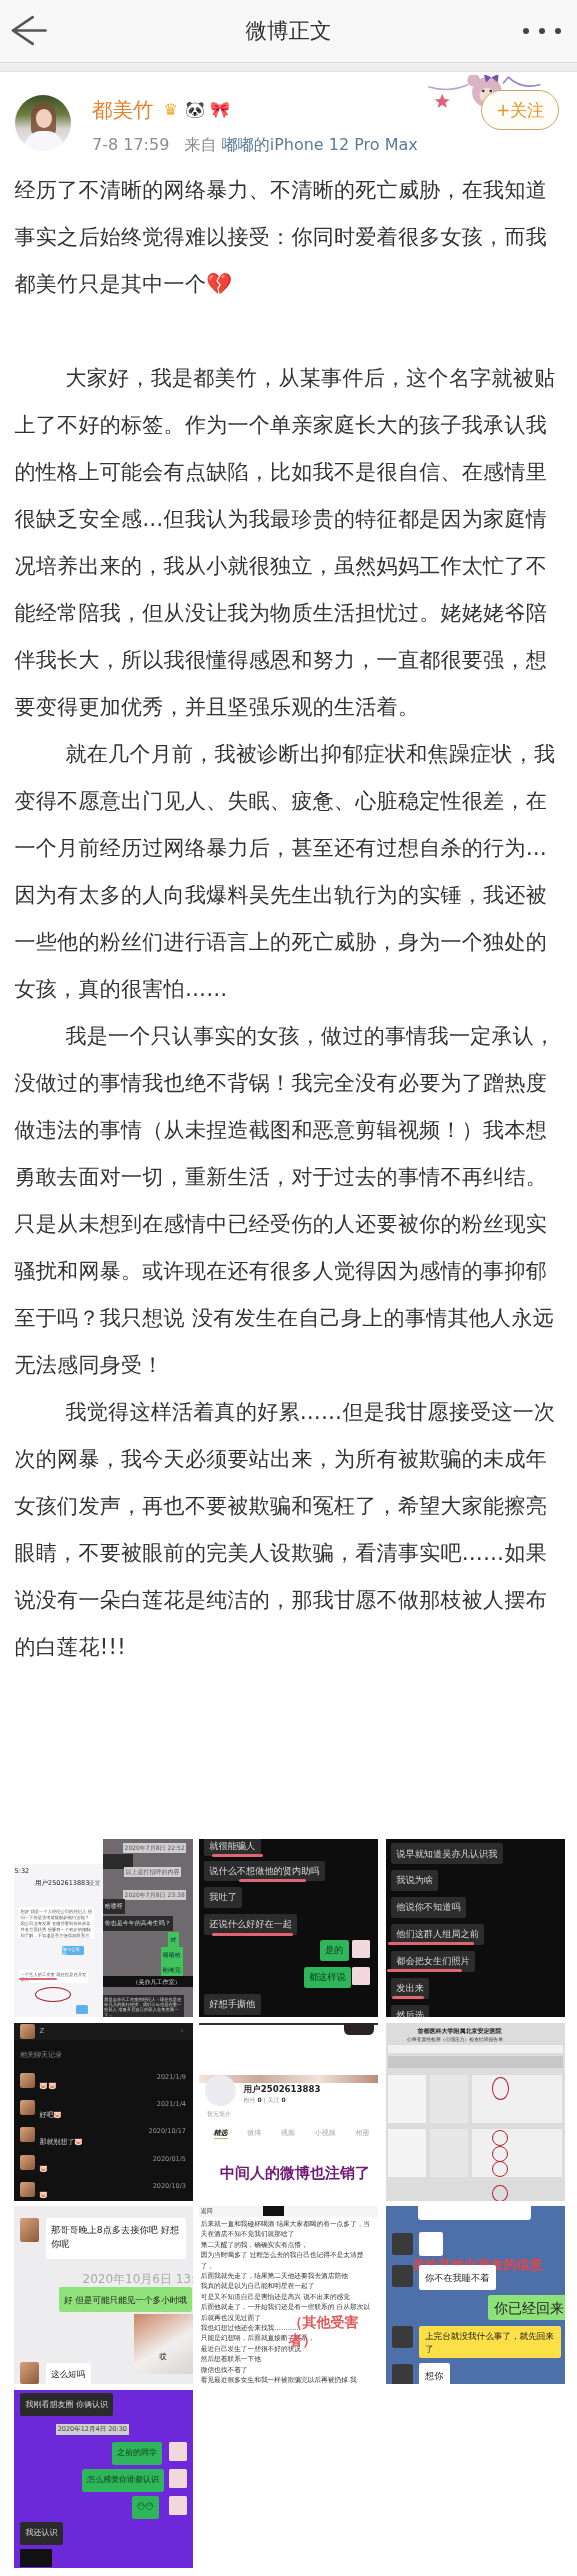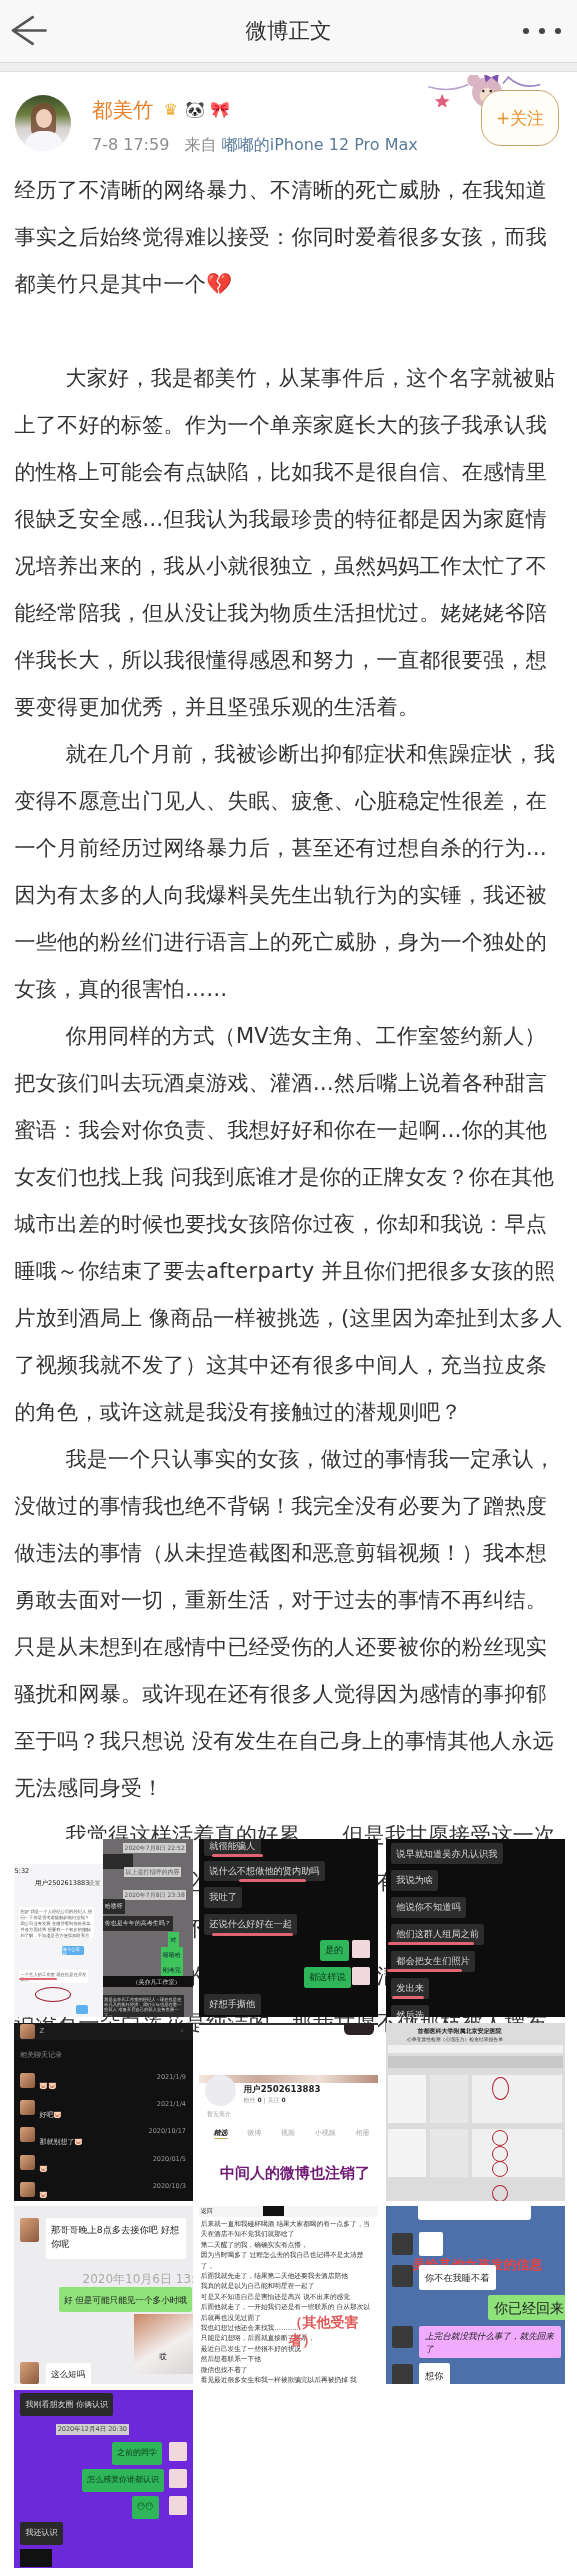--- a/index.html
+++ b/index.html
@@ -21,21 +21,21 @@
   .avatar .hair { position:absolute; left:16px; top:7.5px; width:25px; height:32px; border-radius: 13px 13px 5.4px 5.4px; background:#7a4e36; opacity:.85; }
   .avatar .face { position:absolute; left:20.5px; top:14px; width:16px; height:19.4px; border-radius:50%; background:#f0d0bd; }
   .avatar .shirt { position:absolute; left:9.7px; top:36px; width:38px; height:27px; border-radius: 16px 16px 0 0; background:#f6f6fb; }
   .name { position: absolute; left: 92px; top: 97px; font-size: 20.5px; line-height: 26px; color: #e8822a; display: flex; align-items: center; }
   .badges { display: flex; gap: 3.2px; margin-left: 6.5px; align-items: center; }
   .badge { width: 21.5px; height: 21.5px; display: inline-flex; align-items: center; justify-content: center; font-size: 16px; }
   .badge.crown { color: #f0a92a; }
   .meta { position: absolute; left: 92px; top: 134px; font-size: 16px; line-height: 21.5px; color: #8c8c8c; white-space: nowrap; }
   .meta .src { color: #5a7a9a; }
   .follow-deco { position: absolute; left: 428px; top: 75px; width: 118px; height: 32px; }
-  .follow-btn { position: absolute; left: 481px; top: 90px; width: 78px; height: 56px; border: 0.8px solid #c8a56b; border-radius: 20px; background: #fffdf8;
+  .follow-btn { position: absolute; left: 481px; top: 90px; width: 78px; height: 40px; border: 0.8px solid #c8a56b; border-radius: 20px; background: #fffdf8;
     display:flex; align-items:center; justify-content:center; font-size: 17px; color: #e8922a; cursor: pointer; }
 
   
   .content { position: absolute; left: 14.5px; top: 167px; width: 549px; font-size: 21px; line-height: 47px; color: #333; }
   .content p { white-space: normal; word-break: break-all; letter-spacing: 0.3px; }
   .content p.indent { text-indent: 51px; }
   .content .gap { height: 47px; }
   .heart { color: #d6232d; }
 
   
@@ -102,21 +102,20 @@
   <circle cx="103" cy="30" r="2.5" fill="#333"></circle>
     <circle cx="117" cy="30" r="2.5" fill="#333"></circle>
 </svg>
 <div class="follow-btn">+关注</div>
 
 <div class="content">
   <p><span>经历了不清晰的网络暴力、不清晰的死亡威胁，在我知道事实之后始终觉得难以接受：你同时爱着很多女孩，而我都美竹只是其中一个</span><span class="heart">💔</span></p>
   <div class="gap"></div>
   <p class="indent">大家好，我是都美竹，从某事件后，这个名字就被贴上了不好的标签。作为一个单亲家庭长大的孩子我承认我的性格上可能会有点缺陷，比如我不是很自信、在感情里很缺乏安全感…但我认为我最珍贵的特征都是因为家庭情况培养出来的，我从小就很独立，虽然妈妈工作太忙了不能经常陪我，但从没让我为物质生活担忧过。姥姥姥爷陪伴我长大，所以我很懂得感恩和努力，一直都很要强，想要变得更加优秀，并且坚强乐观的生活着。</p>
   <p class="indent">就在几个月前，我被诊断出抑郁症状和焦躁症状，我变得不愿意出门见人、失眠、疲惫、心脏稳定性很差，在一个月前经历过网络暴力后，甚至还有过想自杀的行为…因为有太多的人向我爆料吴先生出轨行为的实锤，我还被一些他的粉丝们进行语言上的死亡威胁，身为一个独处的女孩，真的很害怕……</p>
-  <p class="indent">你用同样的方式（MV选女主角、工作室签约新人）把女孩们叫去玩酒桌游戏、灌酒…然后嘴上说着各种甜言蜜语：我会对你负责、我想好好和你在一起啊…你的其他女友们也找上我 问我到底谁才是你的正牌女友？你在其他城市出差的时候也要找女孩陪你过夜，你却和我说：早点睡哦～你结束了要去afterparty  并且你们把很多女孩的照片放到酒局上 像商品一样被挑选，(这里因为牵扯到太多人了视频我就不发了）这其中还有很多中间人，充当拉皮条的角色，或许这就是我没有接触过的潜规则吧？</p>
   <p class="indent">我是一个只认事实的女孩，做过的事情我一定承认，没做过的事情我也绝不背锅！我完全没有必要为了蹭热度做违法的事情（从未捏造截图和恶意剪辑视频！）我本想勇敢去面对一切，重新生活，对于过去的事情不再纠结。只是从未想到在感情中已经受伤的人还要被你的粉丝现实骚扰和网暴。或许现在还有很多人觉得因为感情的事抑郁 至于吗？我只想说 没有发生在自己身上的事情其他人永远无法感同身受！</p>
   <p class="indent">我觉得这样活着真的好累……但是我甘愿接受这一次次的网暴，我今天必须要站出来，为所有被欺骗的未成年女孩们发声，再也不要被欺骗和冤枉了，希望大家能擦亮眼睛，不要被眼前的完美人设欺骗，看清事实吧……如果说没有一朵白莲花是纯洁的，那我甘愿不做那枝被人摆布的白莲花!!!</p>
 </div>
 
 <div class="grid">
 
   <div class="cell c1 r1" style="background:#ffffff;">
     <div style="position:absolute;left:0;top:0;width:89px;height:178px;background:#f5f5f7;margin-top:25px;">
       <div class="tiny" style="left:1.1px;top:3.2px;font-size:6.5px;color:#222;">5:32</div>
       <div class="tiny" style="left:21.5px;top:15px;font-size:6.5px;color:#222;">用户2502613883</div>
@@ -284,21 +283,21 @@
 
   <div class="cell c3 r3" style="background:#4d70aa;">
     <div style="position:absolute;left:32px;top:0;width:113px;height:14px;background:#fff;border-radius:0 0 3.2px 3.2px;"></div>
     <div class="minithumb" style="left:6.5px;top:27px;width:20.5px;height:21.5px;background:#3a3a3a;"></div>
     <div style="position:absolute;left:33px;top:26px;width:24px;height:24px;background:#fff;border-radius:2.2px;"></div>
     <div class="redtext" style="left:27px;top:50px;font-size:13px;color:#e64545;">吴给其他女孩发的信息</div>
     <div class="minithumb" style="left:6.5px;top:59px;width:20.5px;height:21.5px;background:#3a3a3a;"></div>
     <div class="bubble white" style="left:33px;top:59px;font-size:9.2px;padding:6.5px;">你不在我睡不着</div>
     <div class="bubble lgreen" style="left:102px;top:89px;font-size:14px;padding:6.5px;">你已经回来了？</div>
     <div class="minithumb" style="left:6.5px;top:120px;width:20.5px;height:21.5px;background:#3a3a3a;"></div>
-    <div style="position:absolute;left:33px;top:120px;width:142px;height:32px;background:#f0abfc;border-radius:2.2px;font-size:8.6px;line-height:13px;color:#222;padding:4.3px 6.5px;font-style:italic;">上完台就没我什么事了，就先回来了</div>
+    <div style="position:absolute;left:33px;top:120px;width:142px;height:32px;background:#fde047;border-radius:2.2px;font-size:8.6px;line-height:13px;color:#222;padding:4.3px 6.5px;">上完台就没我什么事了，就先回来了</div>
     <div class="minithumb" style="left:6.5px;top:158px;width:20.5px;height:21.5px;background:#3a3a3a;"></div>
     <div class="bubble white" style="left:33px;top:157px;font-size:9.2px;padding:6.5px;">想你</div>
   </div>
 
   <div class="cell c1 r4" style="background:#6d28d9;">
     <div class="bubble" style="left:6.5px;top:3.2px;font-size:8px;padding:5.4px;background:#2a2a2a;">我刚看朋友圈 你俩认识</div>
     <div class="tiny" style="left:42px;top:34px;font-size:6.5px;background:#cfcfcf;color:#444;padding:1.1px 2.2px;">2020年12月4日 20:30</div>
     <div class="bubble green" style="left:98px;top:52px;font-size:8px;padding:5.4px;">之前的同学</div>
     <div class="sq" style="left:155px;top:52px;height:19.4px;"></div>
     <div class="bubble green" style="left:68px;top:79px;font-size:8px;padding:5.4px;">怎么感觉你谁都认识</div>

